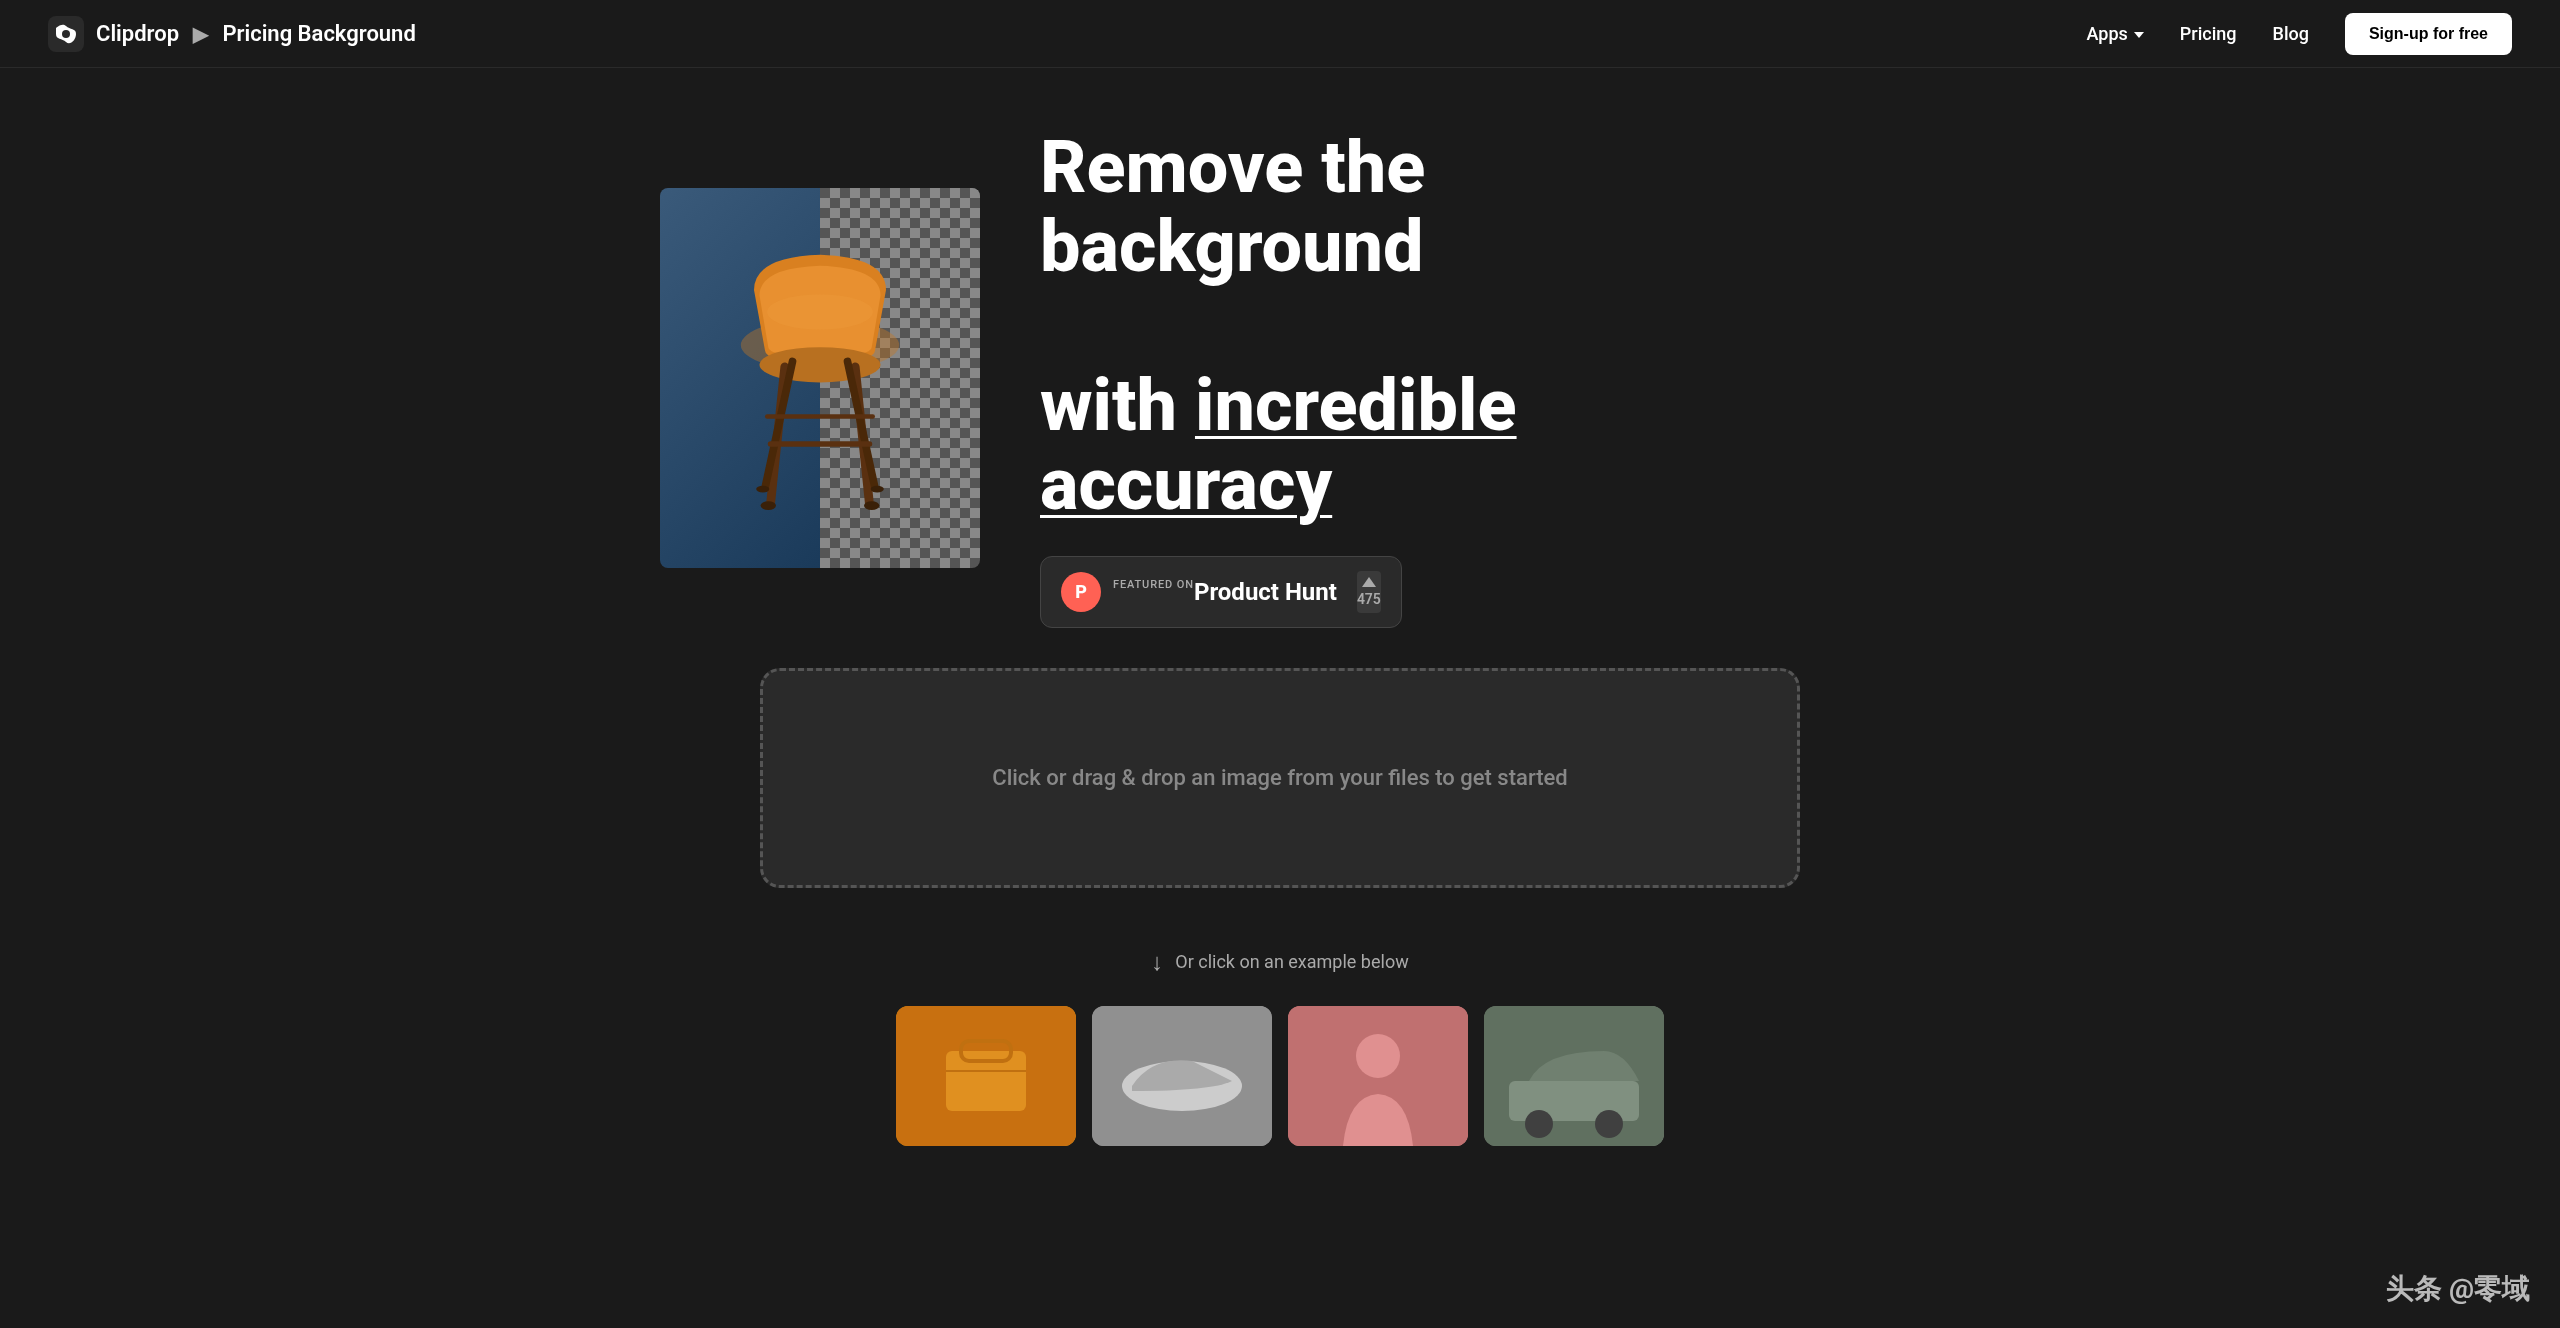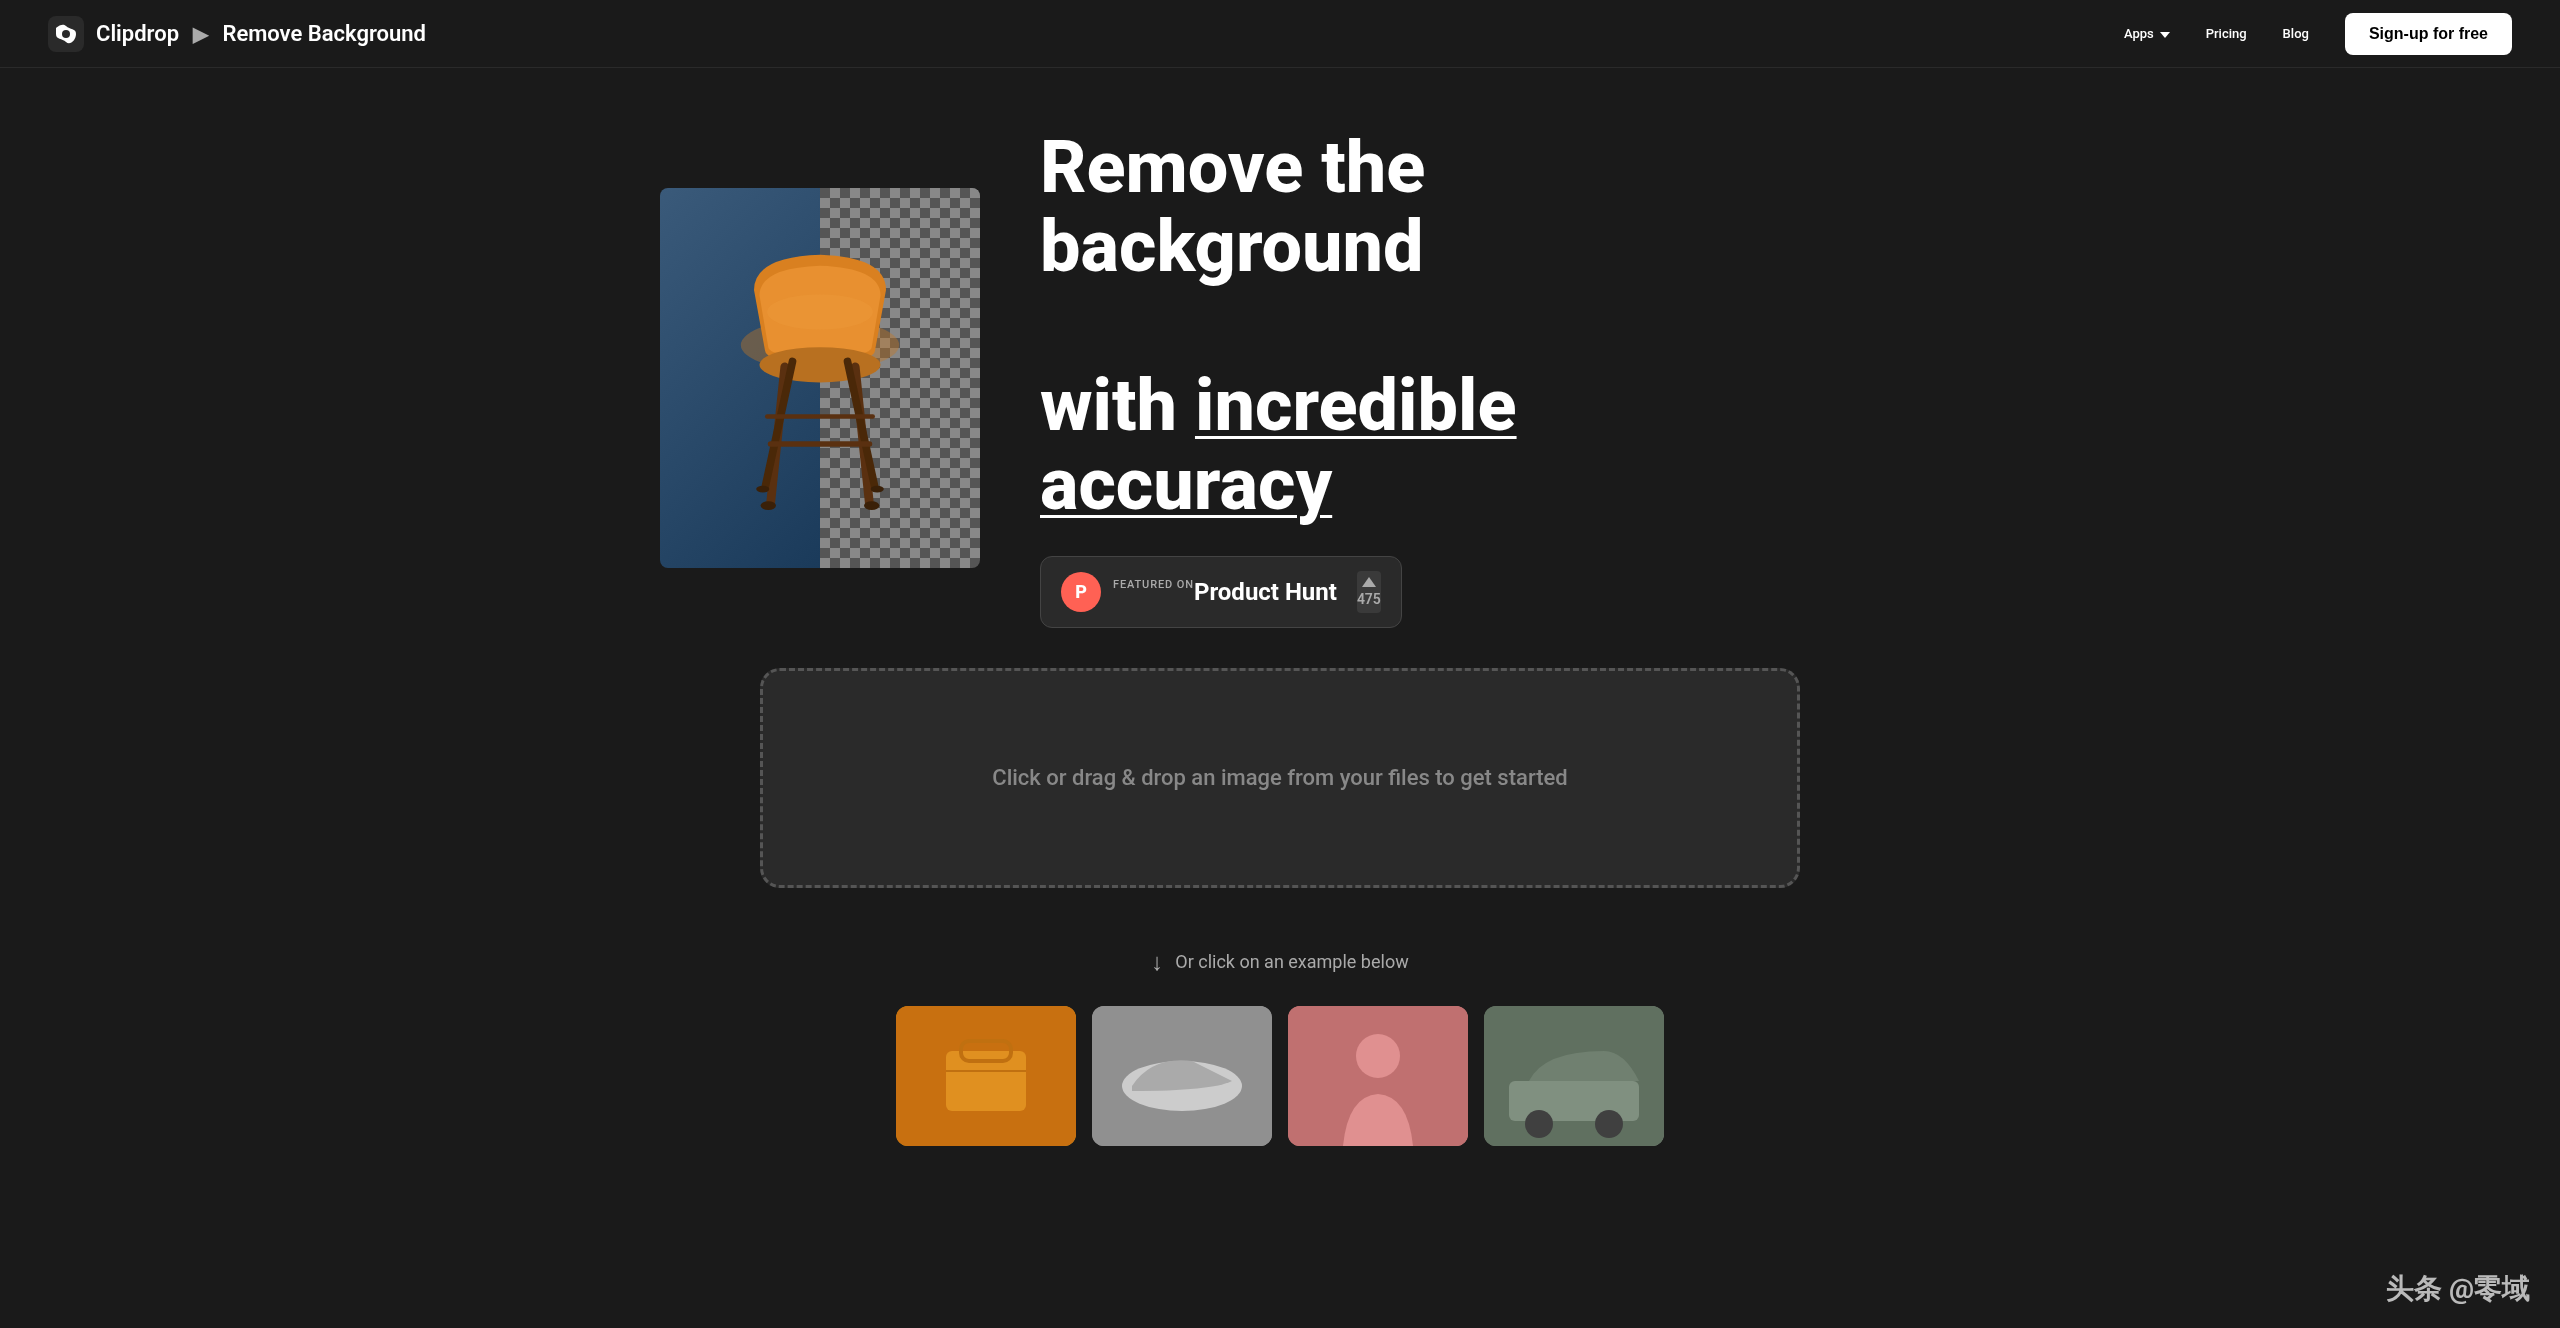--- a/index.html
+++ b/index.html
@@ -67,21 +67,21 @@
       font-weight: 600;
     }
 
     .navbar-right {
       display: flex;
       align-items: center;
       gap: 36px;
     }
 
     .nav-link {
-      font-size: 13px;
+      font-size: 18px;
       font-weight: 500;
       color: #ffffff;
       text-decoration: none;
       cursor: pointer;
       display: flex;
       align-items: center;
       gap: 6px;
     }
 
     .chevron-down {
@@ -350,21 +350,21 @@
   <div class="navbar-left">
 
     <svg class="logo-icon" viewBox="0 0 36 36" fill="none" xmlns="http://www.w3.org/2000/svg">
       <rect width="36" height="36" rx="8" fill="#2a2a2a"></rect>
       <path d="M8 12 C8 12, 14 6, 18 10 C22 14, 28 12, 28 18 C28 24, 22 30, 18 26 C14 22, 8 24, 8 18 Z" fill="white"></path>
       <circle cx="18" cy="18" r="4" fill="#2a2a2a"></circle>
     </svg>
     <div class="navbar-brand">
       <span class="brand-name">Clipdrop</span>
       <span class="brand-arrow">▶</span>
-      <span class="brand-page">Remove Background</span>
+      <span class="brand-page">Pricing Background</span>
     </div>
   </div>
 
   <div class="navbar-right">
     <a class="nav-link">
       <span>Apps</span>
       <span class="chevron-down"></span>
     </a>
     <a class="nav-link">
       <span>Pricing</span>

